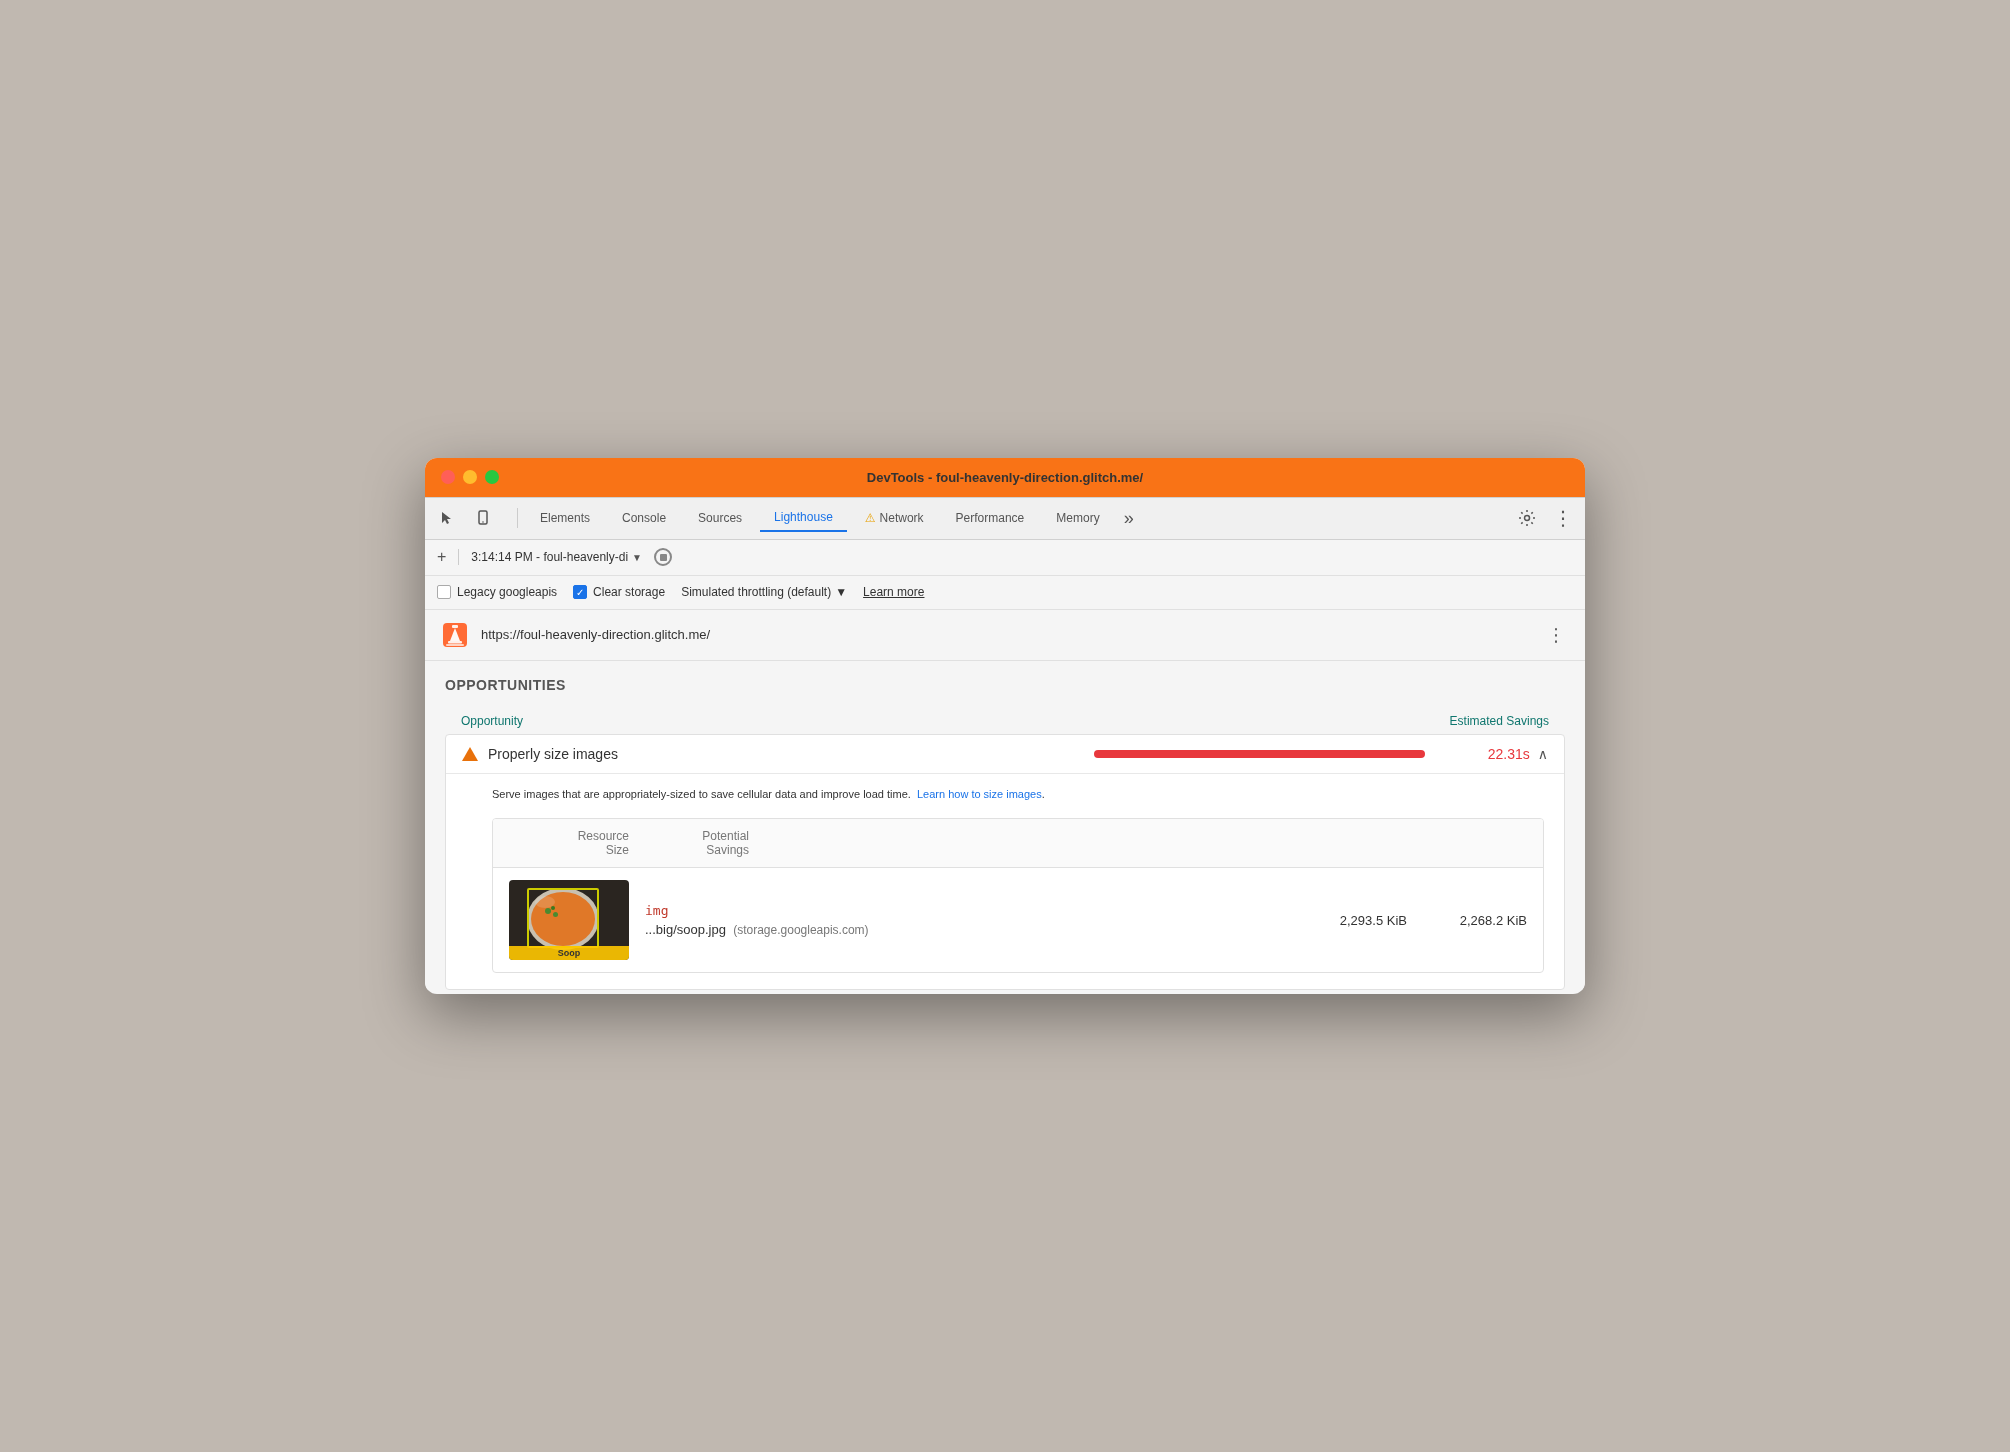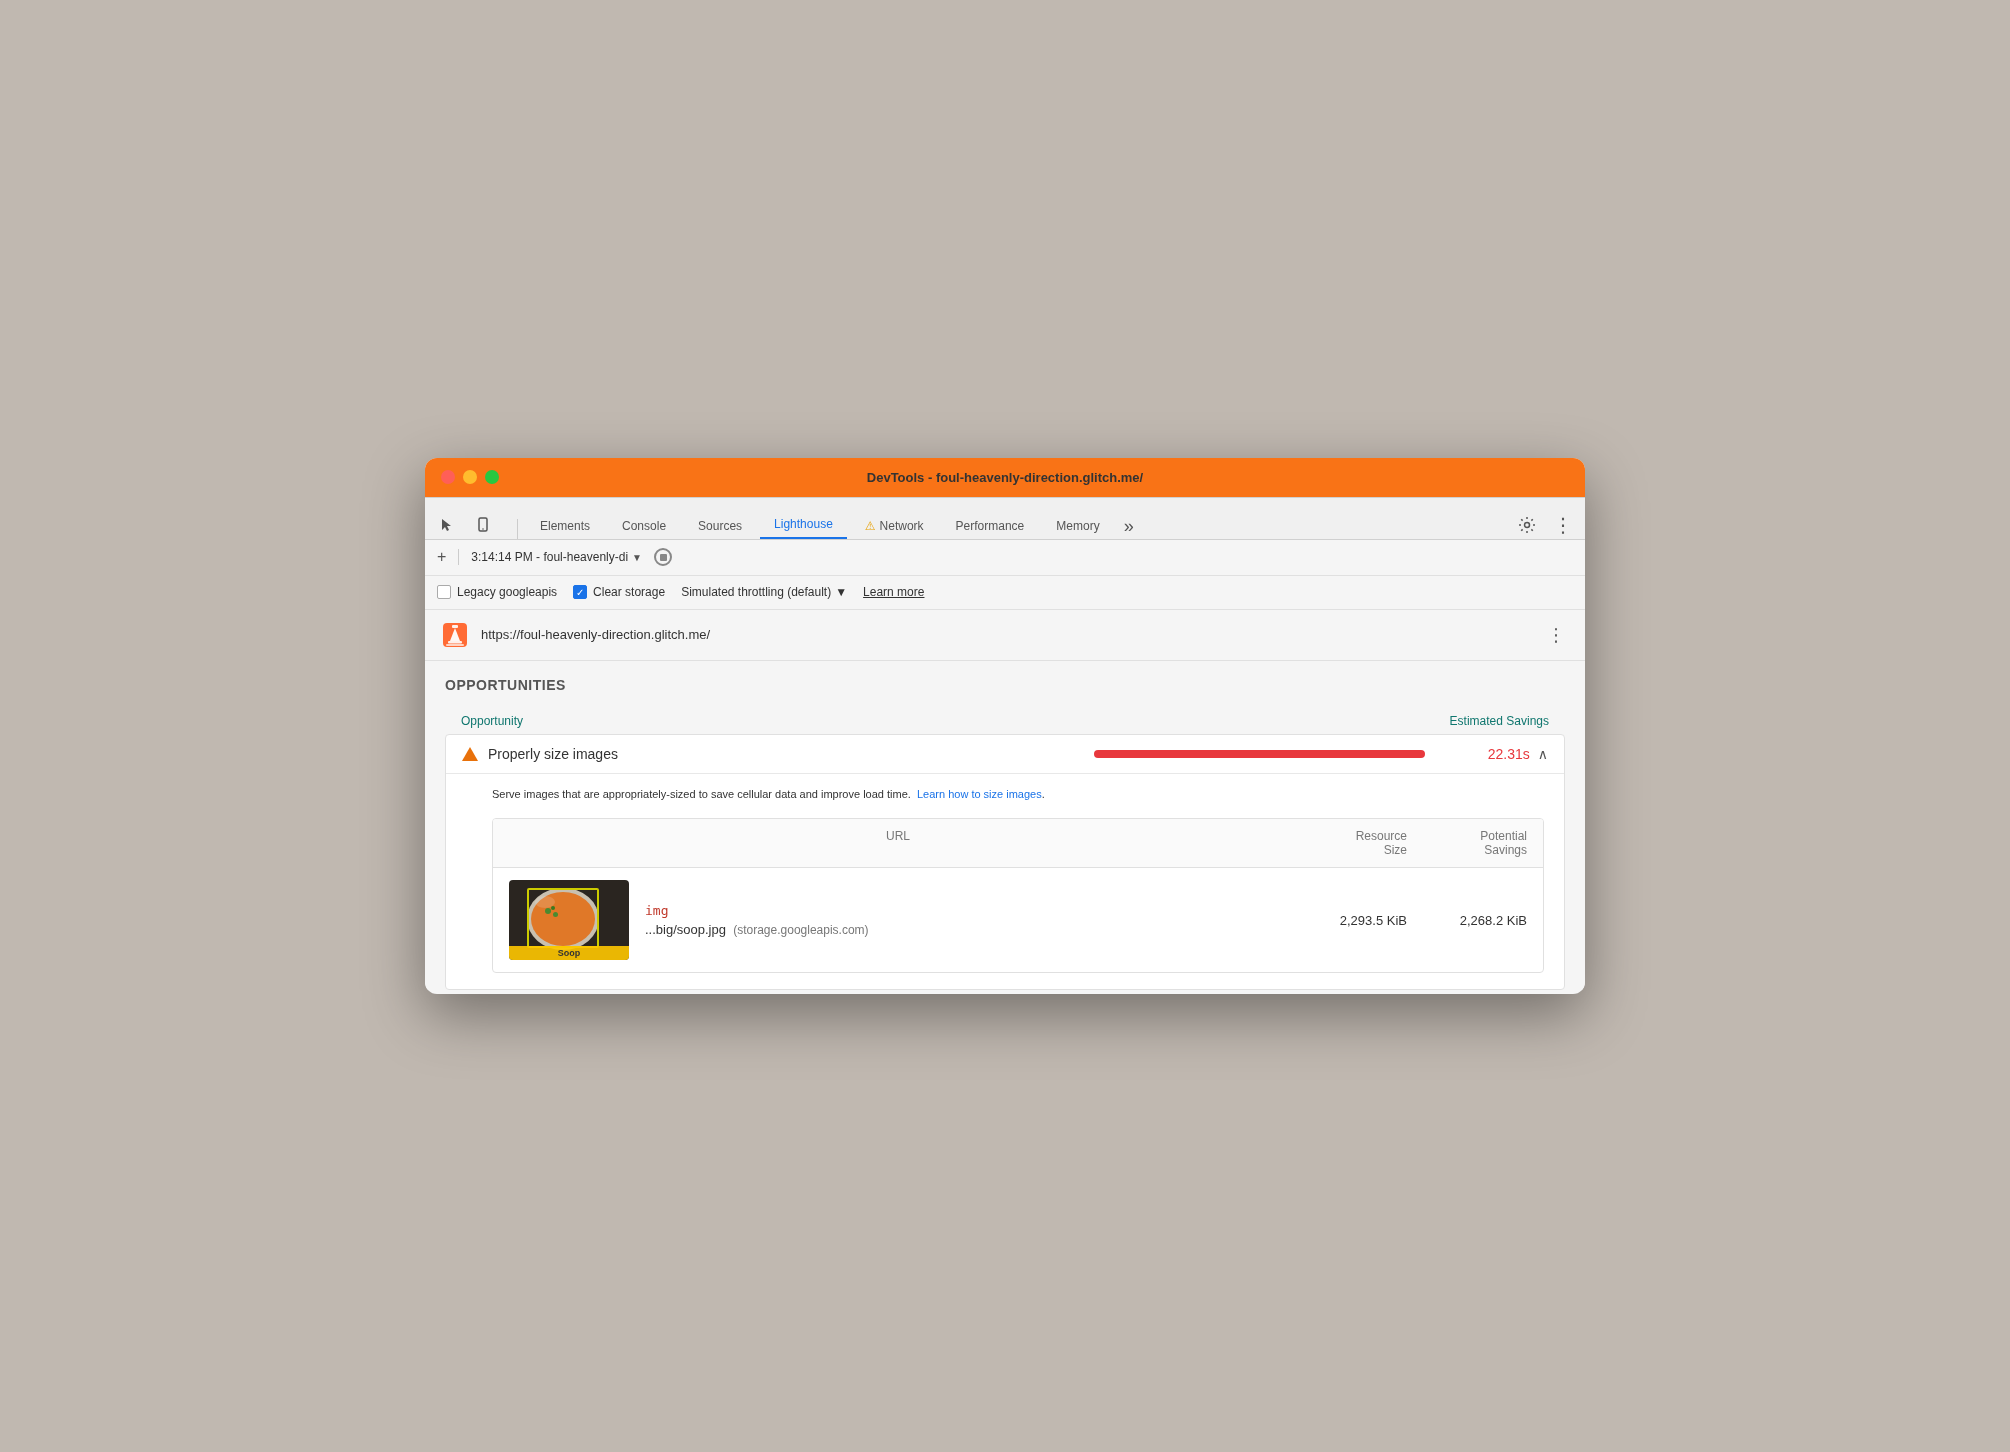--- a/index.html
+++ b/index.html
@@ -46,21 +46,21 @@
       transform: translateX(-50%);
       font-size: 13px;
       font-weight: 600;
       color: #333;
     }
     
     .tab-bar {
       background: #f0f0f0;
       height: 42px;
       display: flex;
-      align-items: flex-end;
+      align-items: center;
       padding: 0 8px;
       border-bottom: 1px solid #d0d0d0;
       gap: 4px;
     }
     .tab-icons {
       display: flex;
       align-items: center;
       gap: 8px;
       margin-right: 12px;
     }
@@ -552,21 +552,20 @@
         </div>
 
         <div class="audit-expanded">
           <p class="audit-description">
             <span>Serve images that are appropriately-sized to save cellular data and improve load time.</span>
             &nbsp;<a href="#">Learn how to size images</a>.
           </p>
 
           <div class="resource-table">
             <div class="resource-table-header">
-              <div class="col-url">URL</div>
               <div class="col-resource-size" style="white-space:pre-line;text-align:right;font-size:12px;color:#777;">Resource
 Size</div>
               <div class="col-potential-savings" style="white-space:pre-line;text-align:right;font-size:12px;color:#777;">Potential
 Savings</div>
             </div>
 
             <div class="resource-row">
 
               <div class="resource-thumbnail">
                 <div class="soup-bg"></div>

